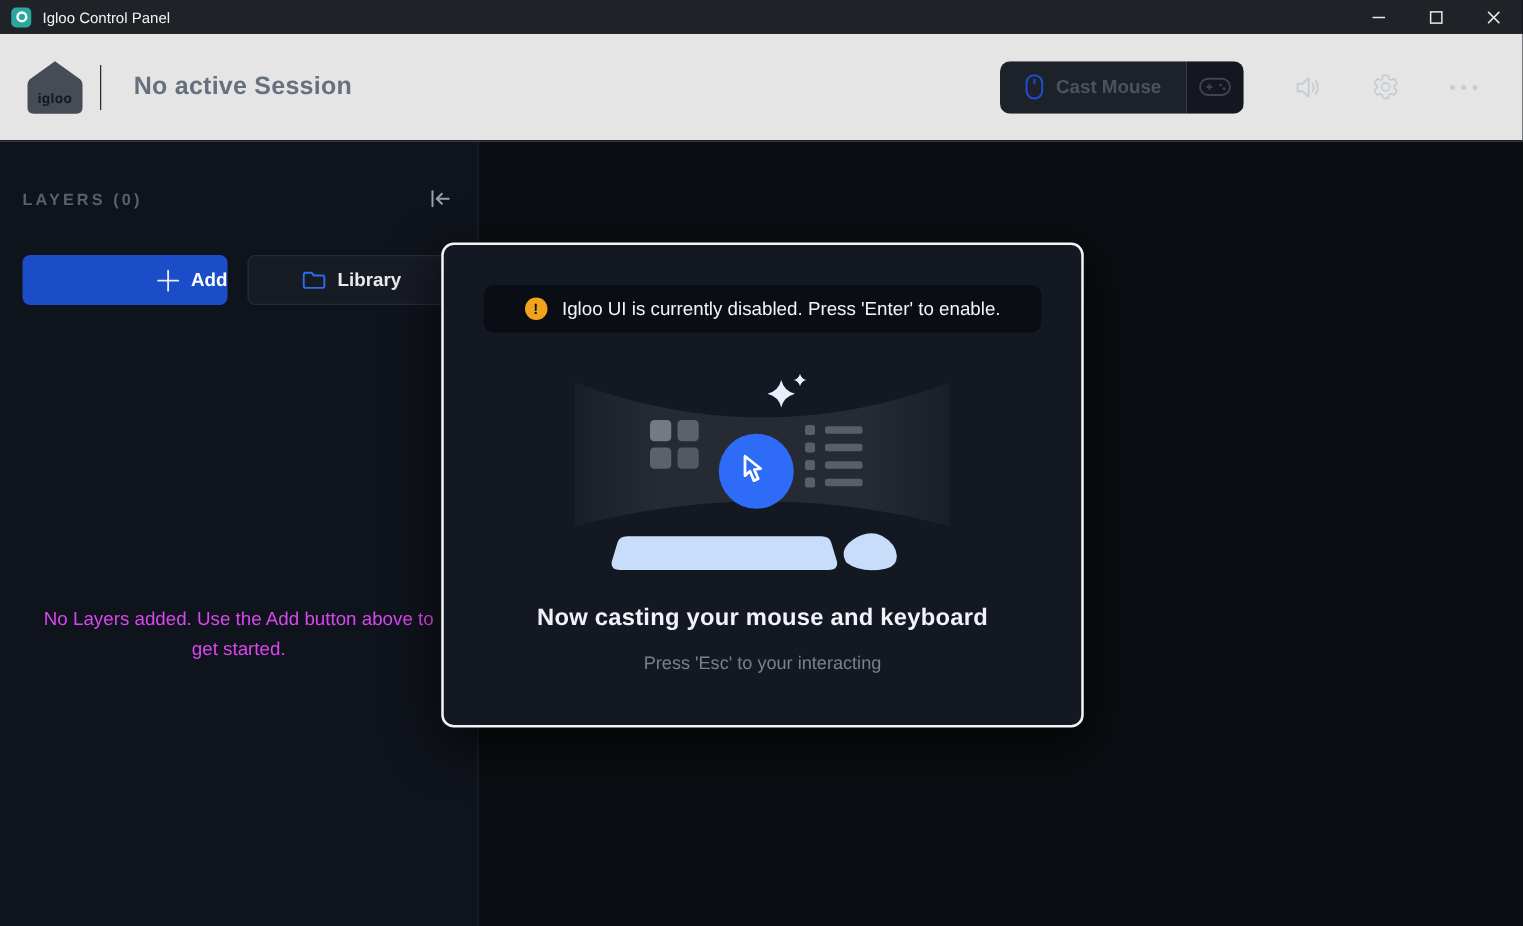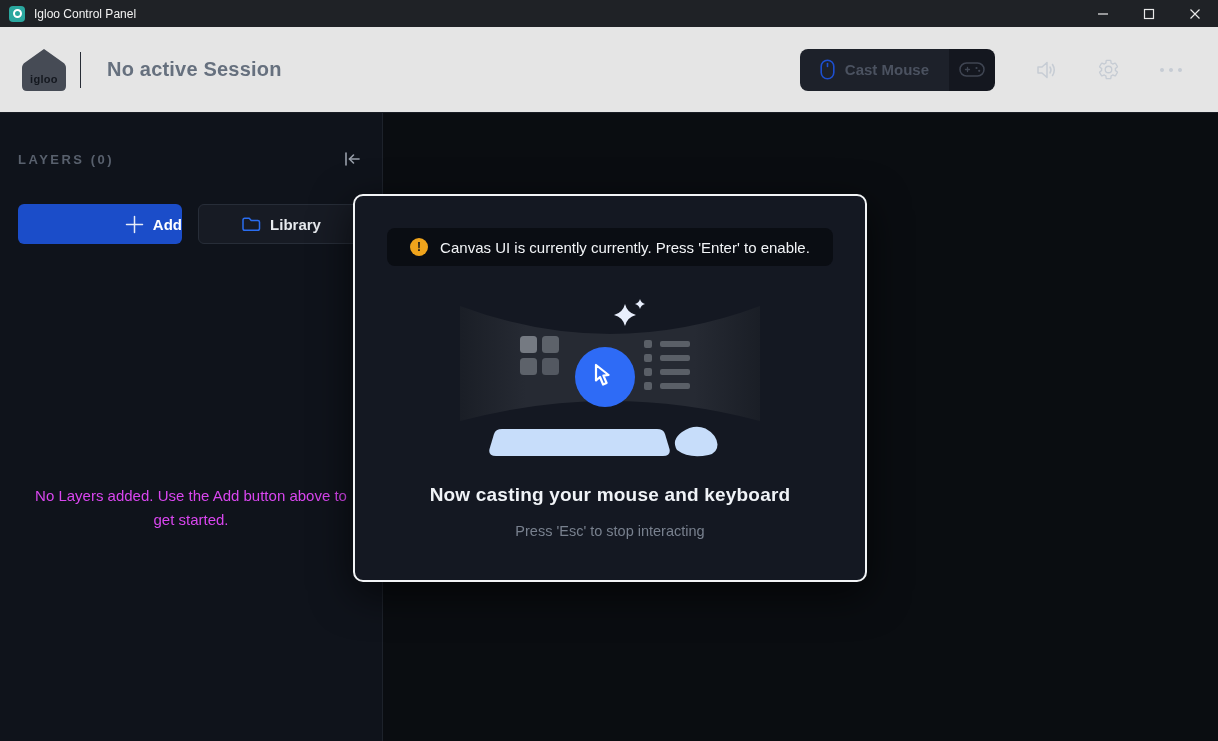--- a/index.html
+++ b/index.html
@@ -191,21 +191,21 @@
       </button>
     </div>
     <div class="empty-msg">No Layers added. Use the Add button above to get started.</div>
   </div>
   <div class="main-canvas"></div>
 </div>
 
 <div class="modal">
   <div class="banner">
     <span class="warning-badge">!</span>
-    <span class="banner-text">Canvas UI is currently currently. Press 'Enter' to enable.</span>
+    <span class="banner-text">Igloo UI is currently disabled. Press 'Enter' to enable.</span>
   </div>
 
   <svg class="illustration" width="300" height="162" viewBox="0 0 300 162">
     <defs>
       <linearGradient id="screenGrad" x1="0" y1="0" x2="1" y2="0">
         <stop offset="0" stop-color="#1a1e26"></stop>
         <stop offset="0.22" stop-color="#262a33"></stop>
         <stop offset="0.78" stop-color="#262a33"></stop>
         <stop offset="1" stop-color="#1a1e26"></stop>
       </linearGradient>
@@ -240,14 +240,14 @@
       <path d="M165 6 Q167.2 14.8 176 17 Q167.2 19.2 165 28 Q162.8 19.2 154 17 Q162.8 14.8 165 6 Z"></path>
       <path d="M180 1 Q181 5 185 6 Q181 7 180 11 Q179 7 175 6 Q179 5 180 1 Z"></path>
     </g>
 
     <path d="M42 131 H197 Q203.5 131 205 136 L209.5 151 Q211 158 203 158 H36 Q28 158 29.5 151 L34 136 Q35.5 131 42 131 Z" fill="#c7ddfa"></path>
 
     <path d="M217 152 Q211 142 222 134 Q234 125.5 245.5 130.5 Q256.5 136.5 257.5 146.5 Q257.5 155 248.5 157 Q229 161 217 152 Z" fill="#c7ddfa"></path>
   </svg>
 
   <div class="modal-heading">Now casting your mouse and keyboard</div>
-  <div class="modal-subheading">Press 'Esc' to stop interacting</div>
+  <div class="modal-subheading">Press 'Esc' to your interacting</div>
 </div>
 
 </body></html>

